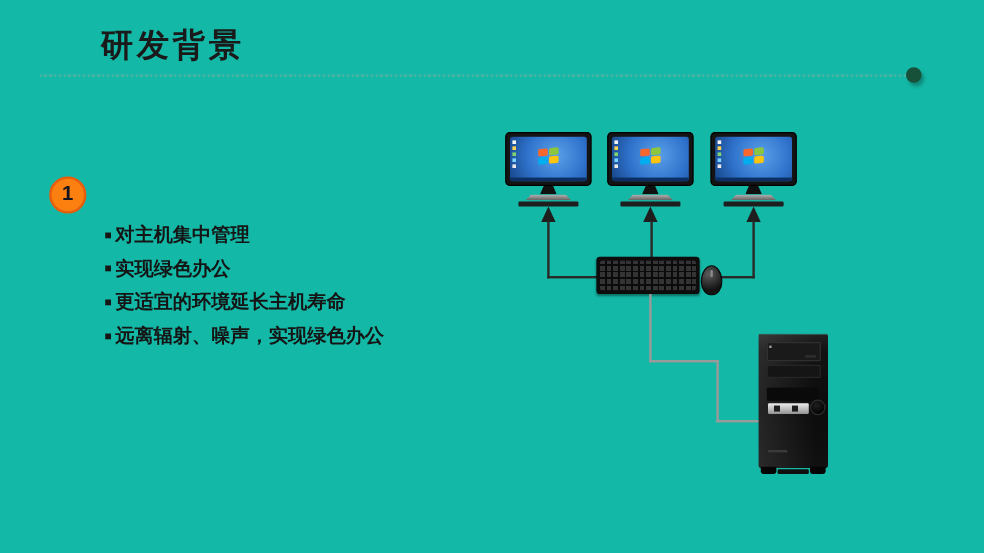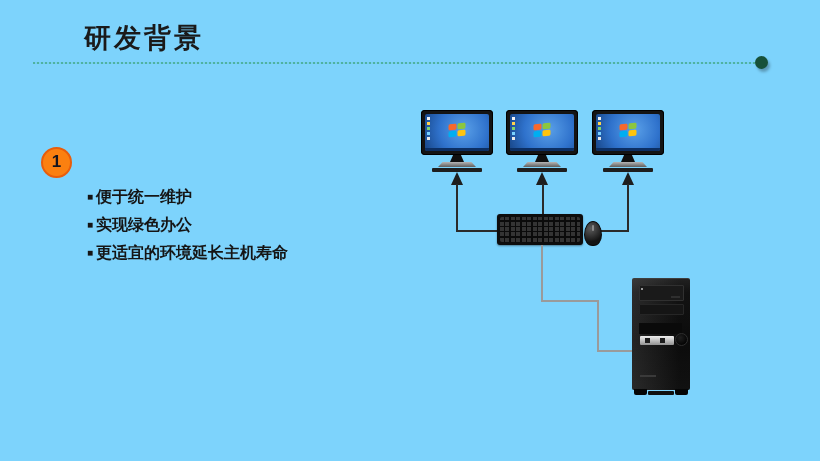--- a/index.html
+++ b/index.html
@@ -1,17 +1,17 @@
 <!DOCTYPE html>
 <html><head>
 <meta charset="utf-8">
 <style>
   html,body{margin:0;padding:0;background:#fff;}
   .slide{
-    position:relative;width:820px;height:461px;background:#7dd3fc;overflow:hidden;
+    position:relative;width:820px;height:461px;background:#14b8a6;overflow:hidden;
     font-family:"Liberation Sans","DejaVu Sans",sans-serif;
   }
 
   
   .title{
     position:absolute;left:84px;top:24px;margin:0;
     font-size:27px;font-weight:800;letter-spacing:3px;color:#1a1a1a;line-height:1.1;
   }
   .divider{
     position:absolute;left:33px;top:62px;width:724px;height:2px;
@@ -138,23 +138,24 @@
 
 <div class="slide">
 
   <h1 class="title">研发背景</h1>
   <div class="divider"></div>
   <div class="divider-dot"></div>
 
   <div class="badge"><span>1</span></div>
 
   <div class="bullets">
-    <div class="bullet"><span class="bm">■</span><span>便于统一维护</span></div>
+    <div class="bullet"><span class="bm">■</span><span>对主机集中管理</span></div>
     <div class="bullet"><span class="bm">■</span><span>实现绿色办公</span></div>
     <div class="bullet"><span class="bm">■</span><span>更适宜的环境延长主机寿命</span></div>
+    <div class="bullet"><span class="bm">■</span><span>远离辐射、噪声，实现绿色办公</span></div>
   </div>
 
   <div>
 
     <div class="monitor m1">
       <div class="bezel">
         <div class="screen">
           <span class="dicons"></span>
           <div class="winlogo">
               <i></i>

